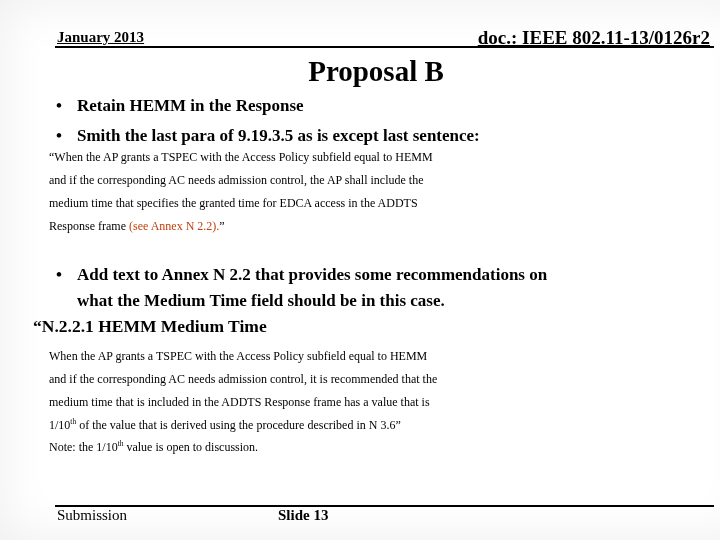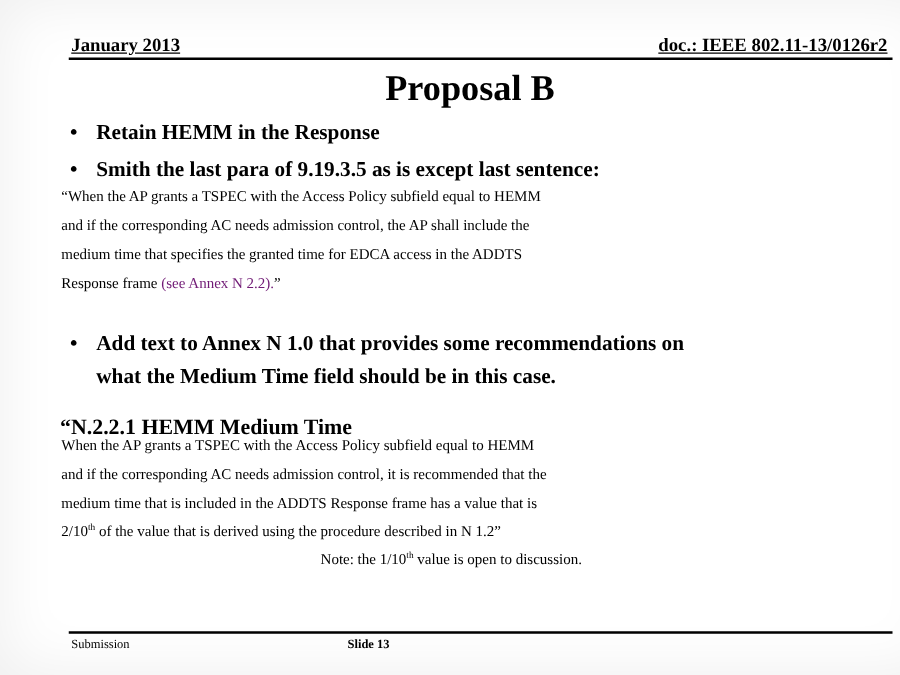--- a/index.html
+++ b/index.html
@@ -33,21 +33,21 @@
     position: absolute;
     left: 57px; top: 28px;
     font-size: 15px;
     font-weight: bold;
     text-decoration: underline;
     line-height: 19px;
   }
   .header-doc {
     position: absolute;
     right: 42px; top: 28px;
-    font-size: 15px;
+    font-size: 19px;
     font-weight: bold;
     text-decoration: underline;
     line-height: 19px;
   }
   .header-rule {
     position: absolute;
     left: 55px; right: 38px; top: 46px;
     height: 2px;
     background: #000000;
   }
@@ -90,50 +90,50 @@
     position: absolute;
     left: 49px;
     width: 624px;
     margin: 0;
     font-size: 12px;
     line-height: 23px;
     white-space: pre-line;
   }
   .para1 { top: 146px; }
   .para2 { top: 345px; }
-  .note  { top: 436px; text-align: center; }
+  .note  { top: 436px; }
 
   .red { color: #a52a2a; }
 
   sup {
     font-size: 0.62em;
     line-height: 0;
     vertical-align: super;
   }
 
   .subheading {
     position: absolute;
     left: 33px; top: 314px;
-    margin: 15px;
+    margin: 0;
     font-size: 17.5px;
     font-weight: bold;
     line-height: 25px;
   }
 
   
   .footer-rule {
     position: absolute;
     left: 55px; right: 38px; top: 505px;
     height: 2px;
     background: #000000;
   }
   .footer-text {
     position: absolute;
     top: 508px;
-    font-size: 10px;
+    font-size: 15px;
     line-height: 15px;
   }
   .footer-left   { left: 57px; }
   .footer-center { left: 278px; font-weight: bold; }
   .footer-right  { right: 42px; }
 </style>
 </head>
 <body>
 
 <div class="slide">
@@ -150,34 +150,34 @@
   </div>
 
   <div class="bullet b2">
     <span class="dot">•</span>
     <span class="txt">Smith the last para of 9.19.3.5 as is except last sentence:</span>
   </div>
 
   <p class="para para1"><span>“When the AP grants a TSPEC with the Access Policy subfield equal to HEMM
 and if the corresponding AC needs admission control, the AP shall include the
 medium time that specifies the granted time for EDCA access in the ADDTS
-Response frame </span><span class="red" style="color: #701a75;">(see Annex N 2.2).</span><span>”</span></p>
+Response frame </span><span class="red" style="color: #c2410c;">(see Annex N 2.2).</span><span>”</span></p>
 
   <div class="bullet bmid">
     <span class="dot">•</span>
-    <span class="txt">Add text to Annex N 1.0 that provides some recommendations on
+    <span class="txt">Add text to Annex N 2.2 that provides some recommendations on
 what the Medium Time field should be in this case.</span>
   </div>
 
   <h2 class="subheading">“N.2.2.1 HEMM Medium Time</h2>
 
   <p class="para para2"><span>When the AP grants a TSPEC with the Access Policy subfield equal to HEMM
 and if the corresponding AC needs admission control, it is recommended that the
 medium time that is included in the ADDTS Response frame has a value that is
-2/10</span><sup>th</sup><span> of the value that is derived using the procedure described in N 1.2”</span></p>
+1/10</span><sup>th</sup><span> of the value that is derived using the procedure described in N 3.6”</span></p>
 
   <p class="para note"><span>Note: the 1/10</span><sup>th</sup><span> value is open to discussion.</span></p>
 
   <div class="footer-rule"></div>
   <span class="footer-text footer-left">Submission</span>
   <span class="footer-text footer-center">Slide 13</span>
 
 </div>
 
 </body></html>

